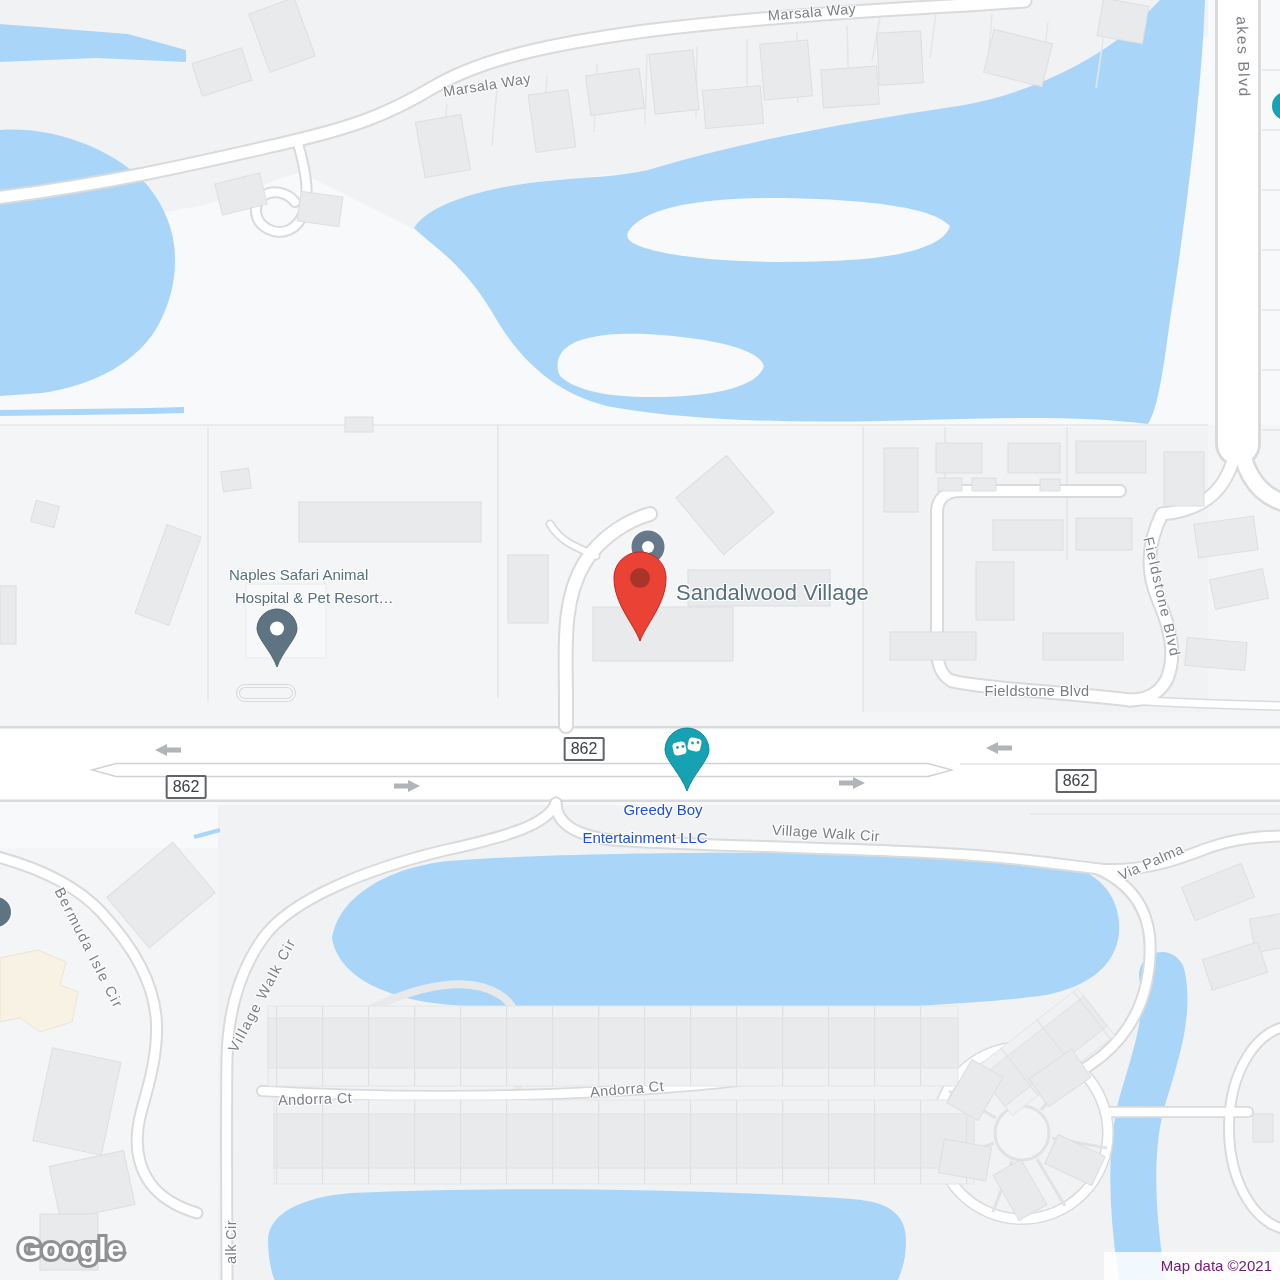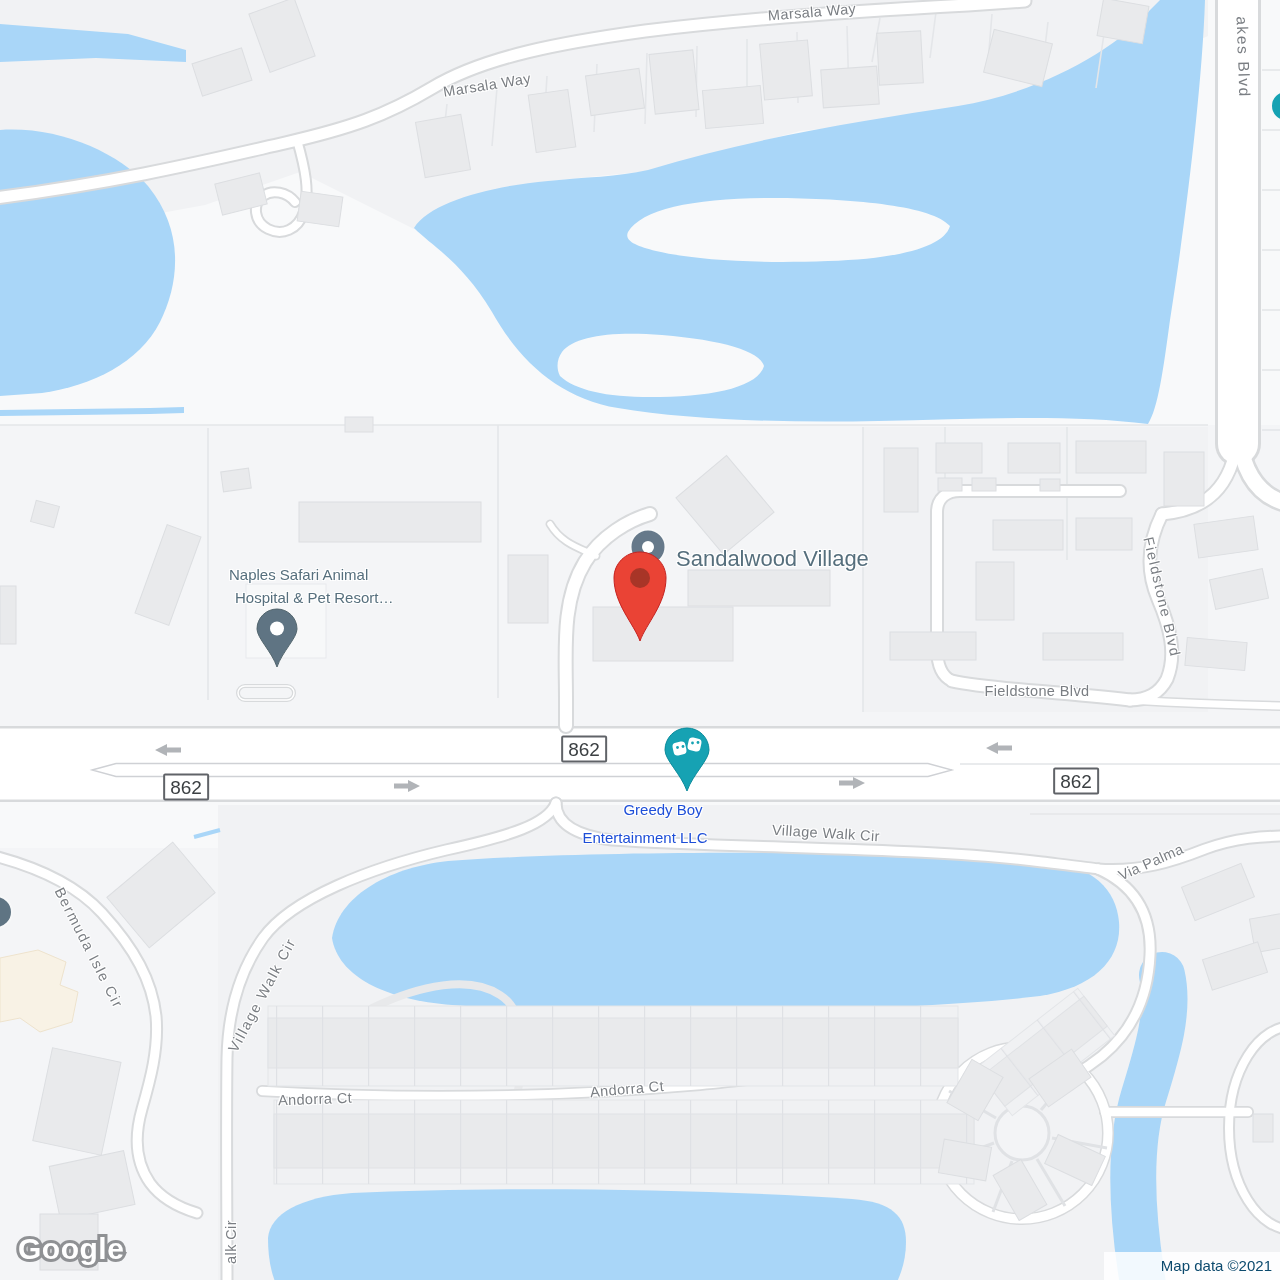--- a/index.html
+++ b/index.html
@@ -5,33 +5,33 @@
   html,body{margin:0;padding:0;background:#fff;}
   .stage{position:relative;width:1280px;height:1280px;overflow:hidden;
          font-family:"Liberation Sans",sans-serif;background:#f8f9fa;}
   .stage svg{position:absolute;left:0;top:0;}
   .lbl{position:absolute;white-space:nowrap;transform:translate(-50%,-50%) rotate(var(--r,0deg));}
   .street{font-size:14.5px;color:#7a7e83;letter-spacing:.4px;
           text-shadow:-1px -1px 0 #fff,1px -1px 0 #fff,-1px 1px 0 #fff,1px 1px 0 #fff,0 0 3px #fff;}
   .street.sp2{letter-spacing:1.6px;}
   .poi{font-size:15px;color:#566f7d;
        text-shadow:-1px -1px 0 #fff,1px -1px 0 #fff,-1px 1px 0 #fff,1px 1px 0 #fff,0 0 3px #fff;}
-  .poi.big{font-size:22px;}
+  .poi.big{font-size:22px;margin-top:34px;}
   .poi.teal{color:#1d4ed8;}
   .left-anchor{transform:translate(0,-50%) rotate(var(--r,0deg));}
   .shield{position:absolute;transform:translate(-50%,-50%);background:#fff;
           border:2px solid #606368;border-radius:2px;color:#3c4043;
-          font-size:19px;line-height:1;padding:2px 5px;}
+          font-size:16px;line-height:1;padding:2px 5px;}
   .gwrap{position:absolute;left:18px;top:1232px;width:140px;height:40px;}
   .gwrap span{position:absolute;left:0;top:0;font-size:30px;font-weight:700;letter-spacing:.5px;}
   .gstroke{color:#8f9194;-webkit-text-stroke:6px #8f9194;}
   .gfill{color:#fff;}
   .attrib{position:absolute;left:1104px;top:1252px;width:176px;height:28px;
           background:rgba(255,255,255,.85);box-sizing:border-box;
-          text-align:right;padding:5px 8px 0 0;font-size:15px;color:#0c4a6e;}
+          text-align:right;padding:5px 8px 0 0;font-size:15px;color:#701a75;}
 </style>
 </head>
 <body>
 
 <div class="stage">
 
 <svg width="1280" height="1280" viewBox="0 0 1280 1280">
   <defs>
     <pattern id="lots" width="46" height="400" patternUnits="userSpaceOnUse">
       <line x1="0.5" y1="0" x2="0.5" y2="400" stroke="#dfe1e5" stroke-width="1.4"></line>

